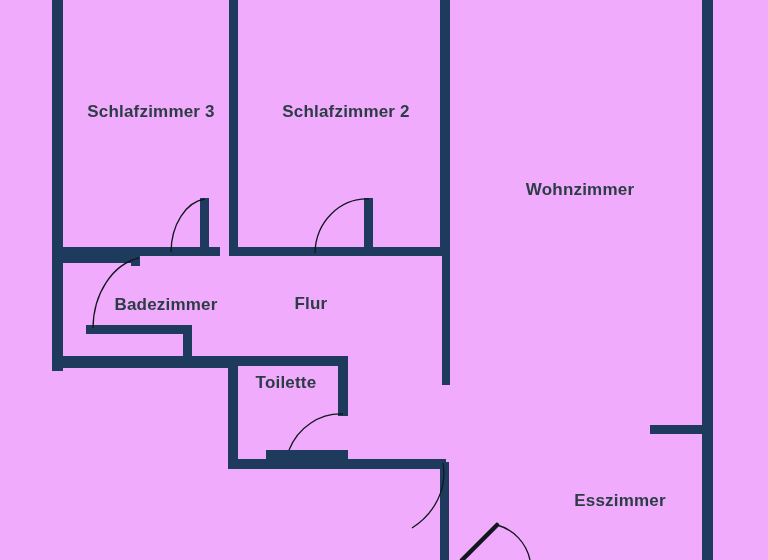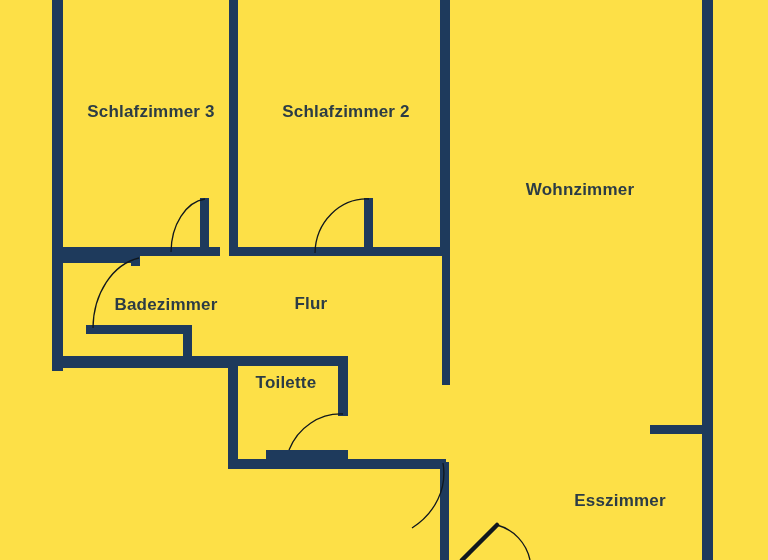--- a/index.html
+++ b/index.html
@@ -8,21 +8,21 @@
     padding: 0;
     background: #ffffff;
   }
   body {
     font-family: "Liberation Sans", sans-serif;
   }
   #floorplan-app {
     position: relative;
     width: 768px;
     height: 560px;
-    background: #fde047;
+    background: #f0abfc;
     overflow: hidden;
   }
   #floorplan-svg {
     position: absolute;
     top: 0;
     left: 0;
     width: 768px;
     height: 560px;
     display: block;
   }

